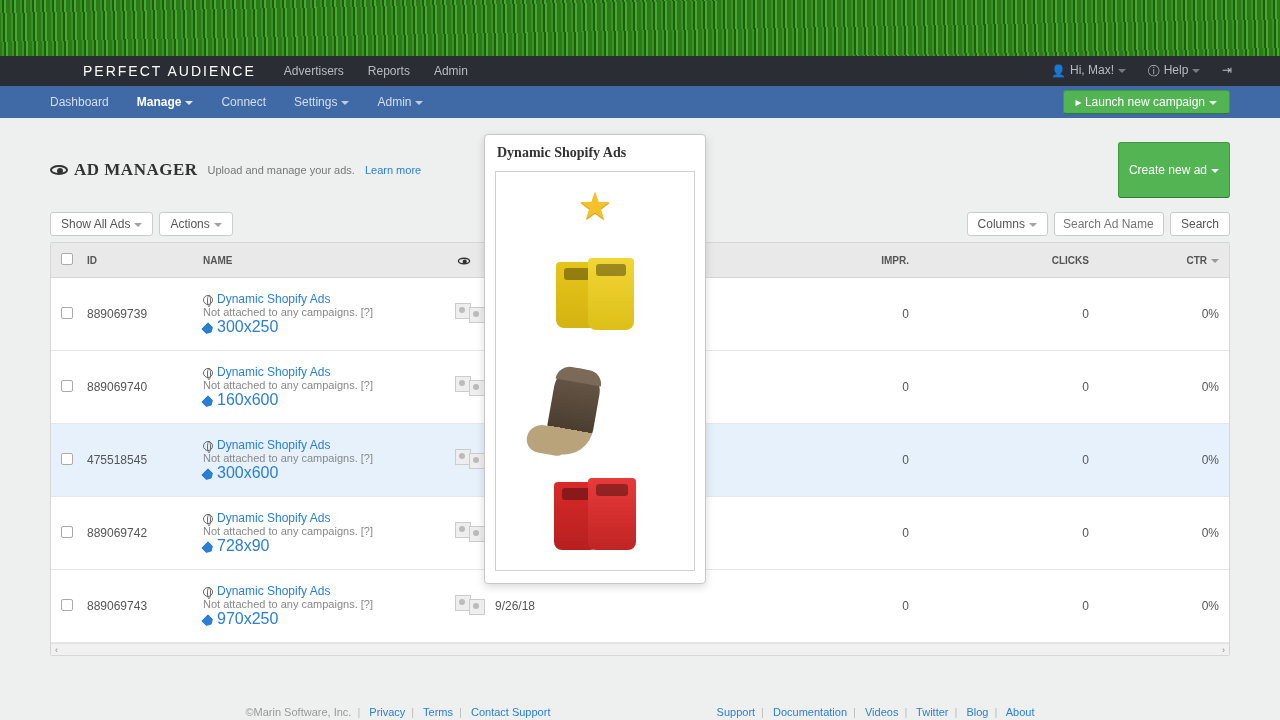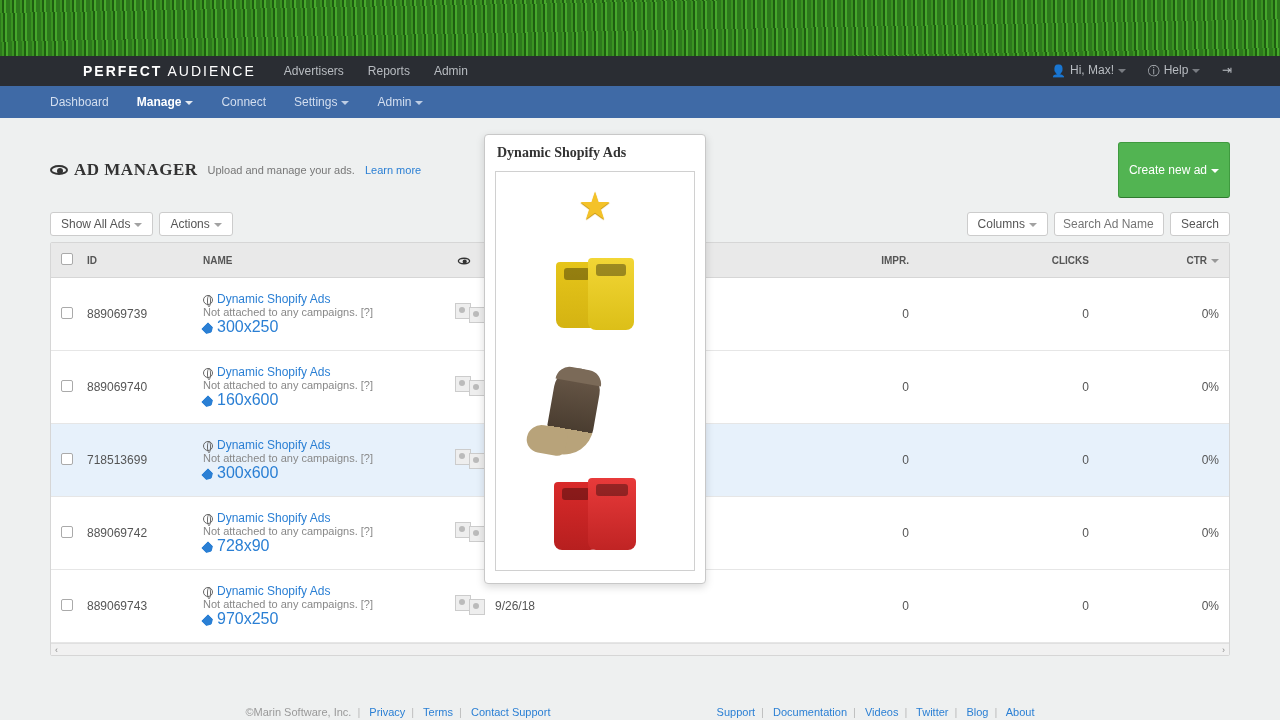--- a/index.html
+++ b/index.html
@@ -3,21 +3,21 @@
 <meta charset="utf-8">
 <style>
 * { margin: 0; padding: 0; box-sizing: border-box; font-family: "Helvetica Neue", Helvetica, Arial, sans-serif; }
 body { background: #eef0f0; font-size: 13px; color: #333; }
 
 .grass-strip { height: 56px; background: repeating-linear-gradient(88deg,#2d7a1c 0 2px,#3a9422 2px 4px,#1e5e10 4px 6px,#46a82c 6px 8px,#2d7a1c 8px 10px); }
 .grass-strip.bottom { height: 64px; }
 
 .topbar { background: #2a2d33; color: #b8bcc1; height: 30px; display: flex; align-items: center; padding: 0 30px 0 50px; }
 .brand { color: #fff; font-weight: 300; letter-spacing: 2px; font-size: 14px; margin-right: 28px; }
-.brand strong { font-weight: 700; padding-left: 33px; }
+.brand strong { font-weight: 400; padding-left: 33px; }
 .topbar .tlnk { color: #b8bcc1; font-size: 12px; margin-right: 24px; text-decoration: none; cursor: pointer; }
 .topbar .spacer { flex: 1; }
 .topbar .right .tlnk { margin-right: 18px; }
 .tiny-ico { display: inline-block; vertical-align: middle; margin-right: 4px; }
 
 .navbar { background: #3f6aa6; height: 32px; display: flex; align-items: center; padding: 0 50px; }
 .navbar .nlink { color: #d3deef; font-size: 12px; margin-right: 28px; cursor: pointer; }
 .navbar .nlink.active { color: #fff; font-weight: 700; }
 .navbar .spacer { flex: 1; }
 .btn-launch { background: #52b452; border: 1px solid #3f9a3f; border-bottom-color:#2f7a2f; color: #fff; padding: 4px 12px; border-radius: 3px; font-size: 12px; cursor: pointer; }
@@ -101,20 +101,21 @@
   </span>
 </div>
 
 <div class="navbar">
   <span class="nlink">Dashboard</span>
   <span class="nlink active"><span>Manage</span><span class="caret"></span></span>
   <span class="nlink">Connect</span>
   <span class="nlink"><span>Settings</span><span class="caret"></span></span>
   <span class="nlink"><span>Admin</span><span class="caret"></span></span>
   <span class="spacer"></span>
+  <button class="btn-launch"><span>▸</span> <span>Launch new campaign</span><span class="caret"></span></button>
 </div>
 
 <div class="page">
   <div class="page-head">
     <span class="eye-ico"></span>
     <span class="page-title">AD MANAGER</span>
     <span class="subtitle">Upload and manage your ads.</span>
     <span class="subtitle learn">Learn more</span>
     <span class="spacer"></span>
     <button class="btn-green"><span>Create new ad</span><span class="caret" style="opacity:1;"></span></button>
@@ -177,21 +178,21 @@
               <div><span class="tag-ico"></span><span class="ad-dim">160x600</span></div>
             </td>
             <td><span class="thumb-pair"><span></span><span></span></span></td>
             <td>9/26/18</td>
             <td class="r">0</td>
             <td class="r">0</td>
             <td class="r">0%</td>
           </tr>
           <tr class="hi">
             <td><span class="cb"></span></td>
-            <td>718513699</td>
+            <td>475518545</td>
             <td>
               <div><span class="globe"></span><span class="ad-name">Dynamic Shopify Ads</span></div>
               <div class="ad-sub">Not attached to any campaigns. [?]</div>
               <div><span class="tag-ico"></span><span class="ad-dim">300x600</span></div>
             </td>
             <td><span class="thumb-pair"><span></span><span></span></span></td>
             <td>9/26/18</td>
             <td class="r">0</td>
             <td class="r">0</td>
             <td class="r">0%</td>

